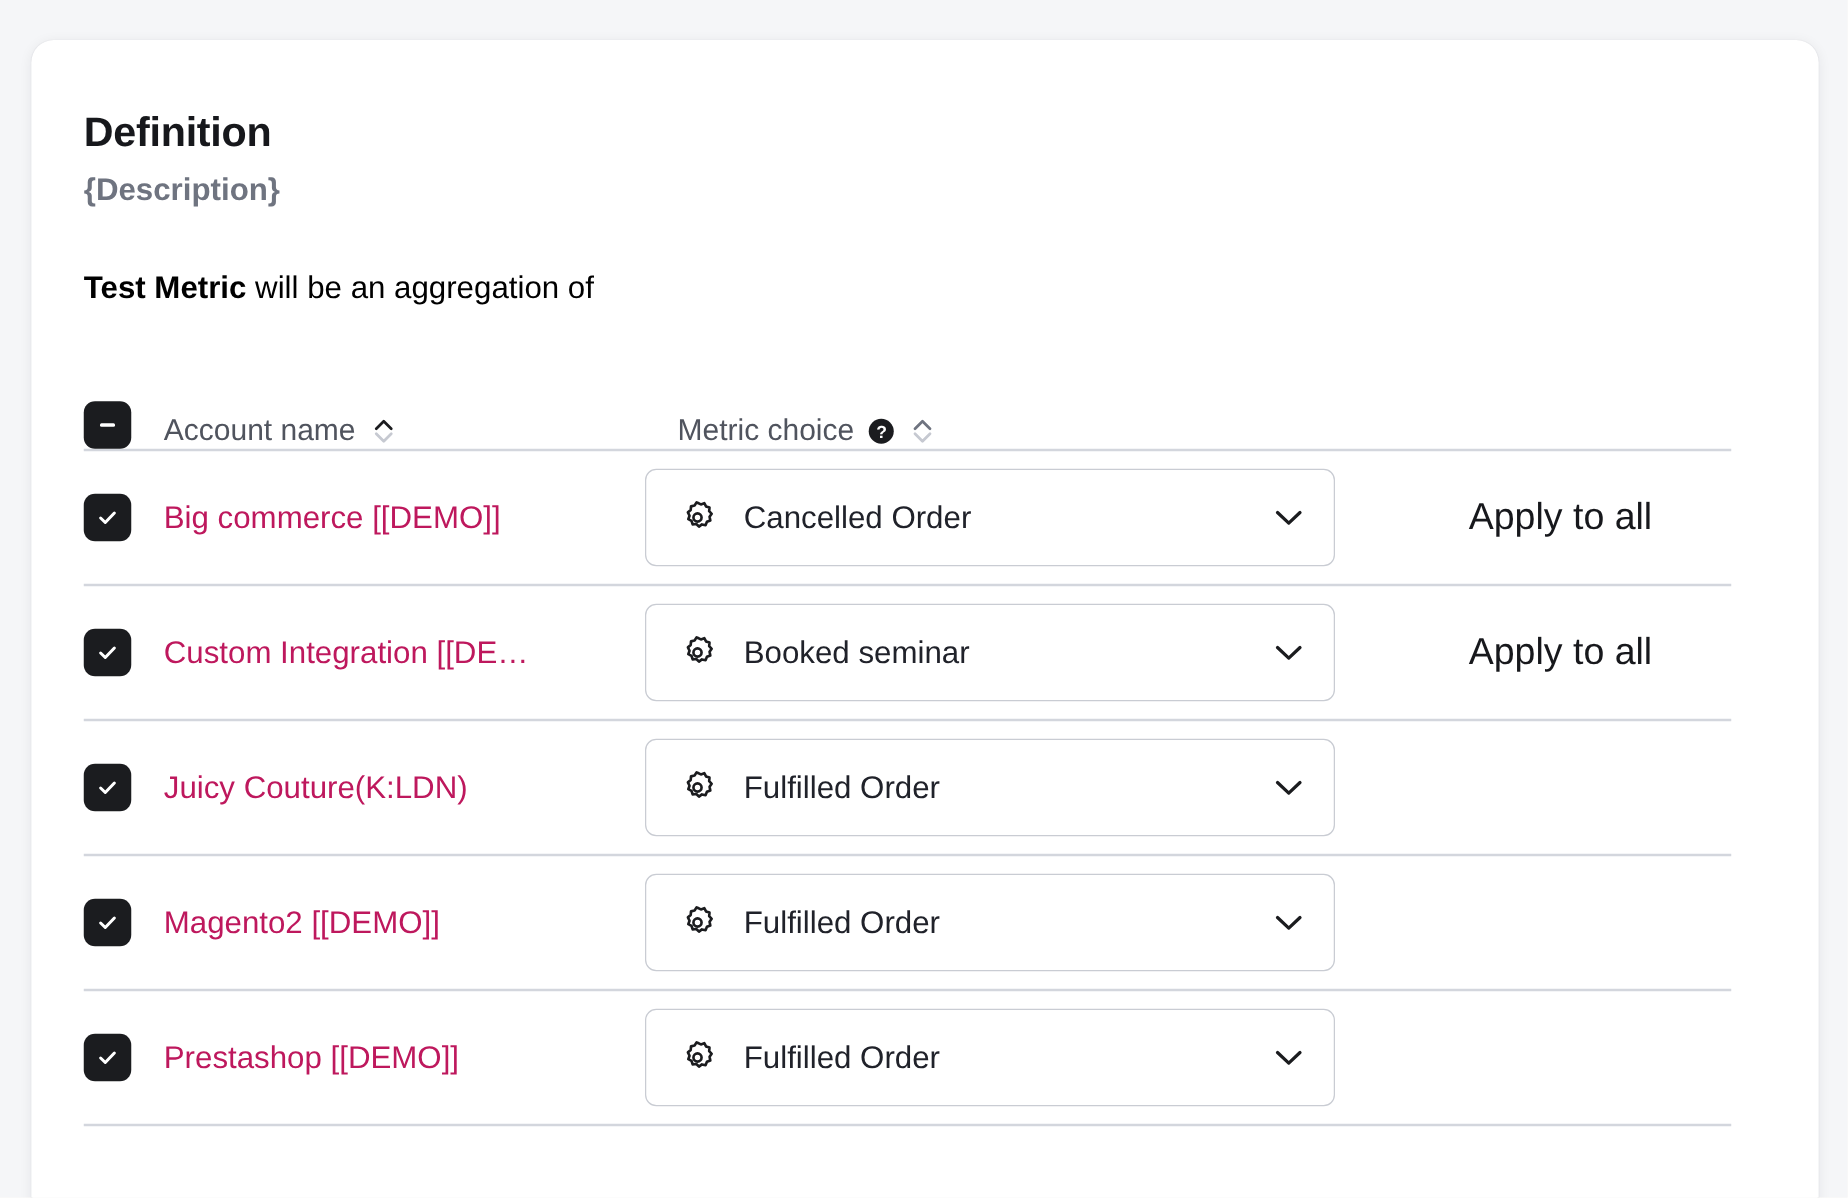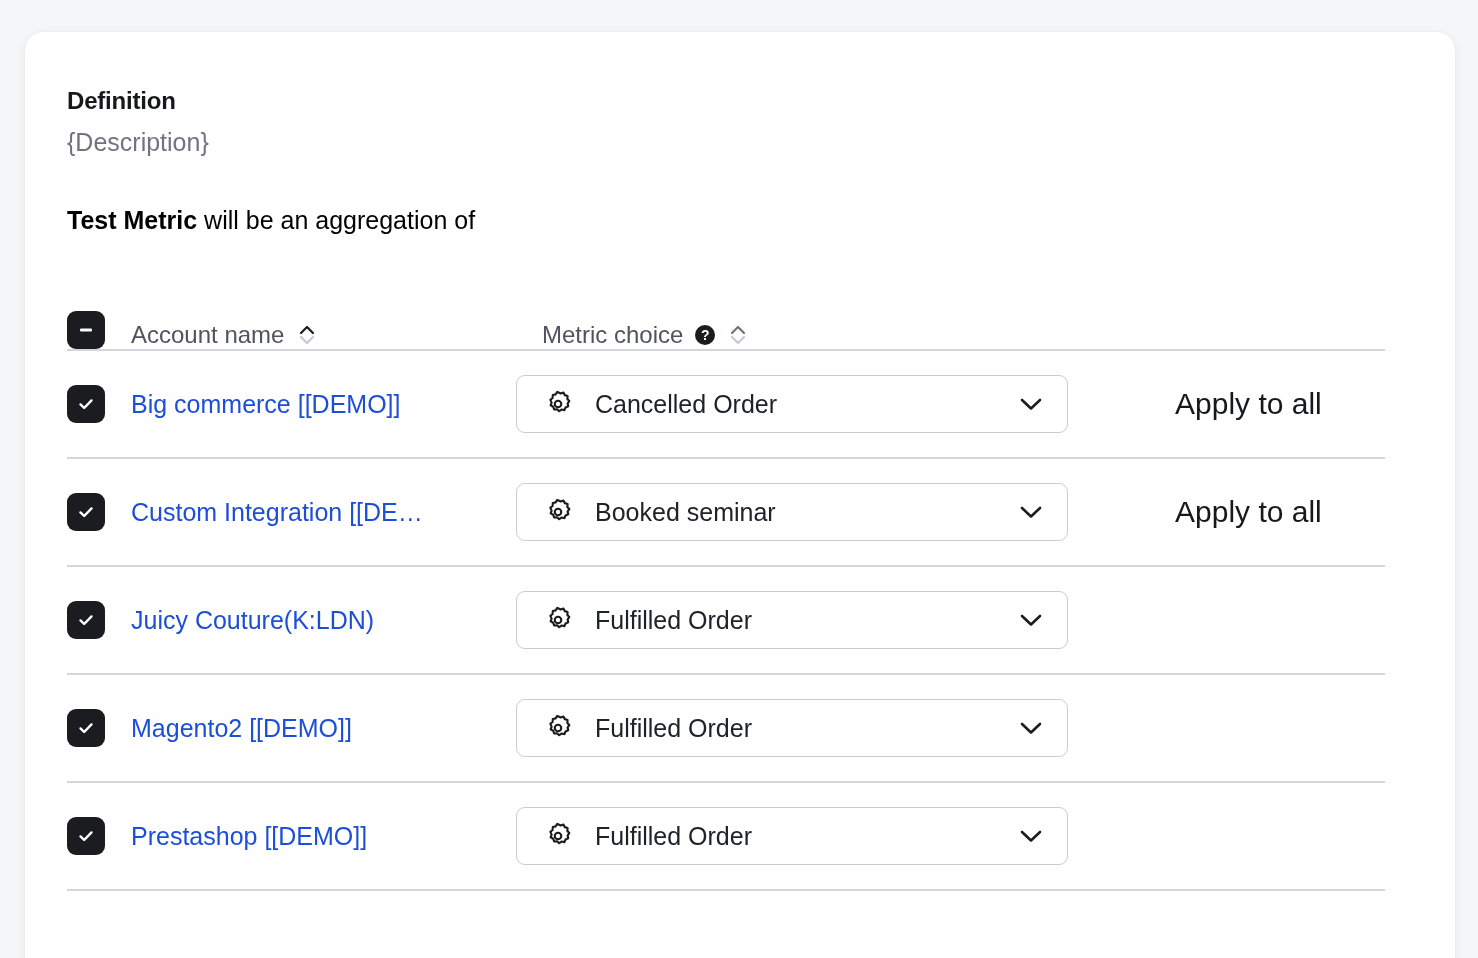--- a/index.html
+++ b/index.html
@@ -30,31 +30,31 @@
     border-radius: 18px;
     box-shadow: 0 2px 10px rgba(16, 24, 40, 0.07), 0 0 1px rgba(16,24,40,0.10);
     overflow: hidden;
   }
 
   .card-inner {
     padding: 56px 0 0 42px;
   }
 
   .title {
-    font-size: 24px;
+    font-size: 33px;
     font-weight: 700;
     color: #17181c;
     letter-spacing: -0.2px;
     line-height: 1.1;
   }
 
   .description {
     margin-top: 14px;
     font-size: 25px;
-    font-weight: 400;
+    font-weight: 700;
     color: #6f7480;
     line-height: 1.15;
   }
 
   .aggregation-line {
     margin-top: 48px;
     font-size: 25px;
     color: #000000;
     line-height: 1.2;
   }
@@ -113,21 +113,21 @@
   
   .name-cell {
     width: 380px;
     flex: 0 0 380px;
     display: flex;
     align-items: center;
     gap: 12px;
   }
   .name-text {
     font-size: 25px;
-    color: #1d4ed8;
+    color: #be185d;
     white-space: nowrap;
     overflow: hidden;
     text-overflow: ellipsis;
     max-width: 360px;
   }
   .col-label {
     font-size: 24px;
     color: #50545e;
     white-space: nowrap;
   }
@@ -170,21 +170,21 @@
   .metric-head {
     display: flex;
     align-items: center;
     gap: 12px;
     padding-left: 26px;
     margin-top: 13px;
   }
 
   .select {
     width: 552px;
-    height: 58px;
+    height: 78px;
     border: 1px solid #c9ccd3;
     border-radius: 9px;
     background: #ffffff;
     display: flex;
     align-items: center;
     padding: 0 22px 0 26px;
     gap: 22px;
     cursor: pointer;
   }
   .select .select-value {

